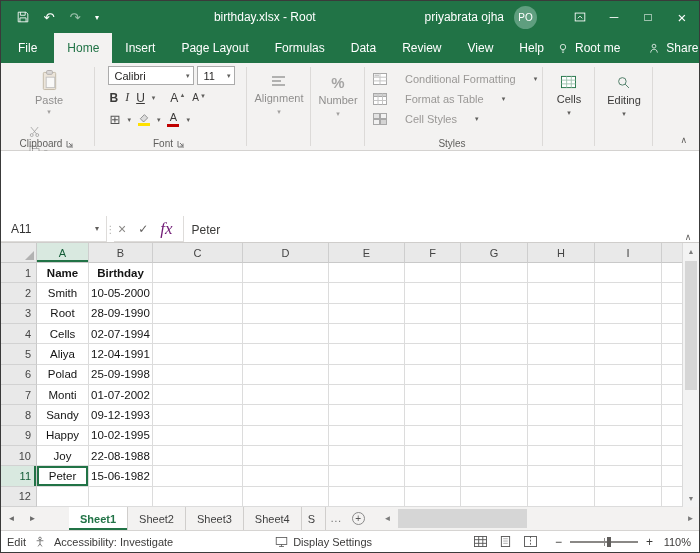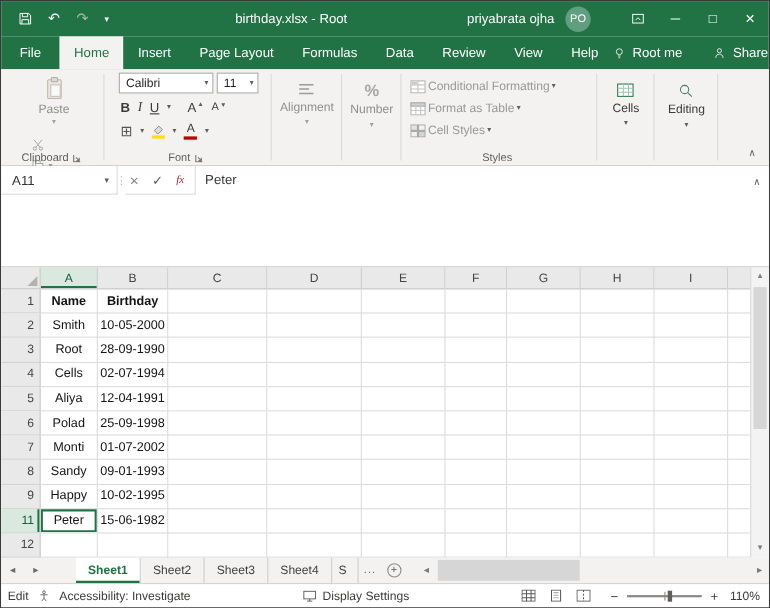--- a/index.html
+++ b/index.html
@@ -60,38 +60,38 @@
   .funder{ text-decoration:underline; font-size:12px; }
   .letterbtn{ display:flex; align-items:flex-start; line-height:1; font-size:12px; }
   .letterbtn .arr{ font-size:6px; margin-left:1px; color:#5f5e5c; }
   .colorbtn{ display:inline-flex; flex-direction:column; align-items:center; line-height:1; }
   .colorbtn .cap{ font-size:11px; }
   .colorbtn .bar{ width:12px; height:3px; margin-top:1px; }
 
   .bigbtn{ height:100%; display:flex; flex-direction:column; align-items:center; justify-content:flex-start;
            padding-top:9px; gap:4px; white-space:nowrap; }
   .styles-body{ display:flex; flex-direction:column; gap:1px; padding-top:3px; width:100%; }
-  .style-item{ display:flex; align-items:center; gap:2px; height:19px; padding-left:4px;
+  .style-item{ display:flex; align-items:center; gap:18px; height:19px; padding-left:4px;
                color:#9a9896; white-space:nowrap; }
   .ribbon-collapse{ position:absolute; right:12px; bottom:5px; font-size:9px; color:#605e5c; }
 
   
   .formulabar{ height:92px; flex:0 0 92px; background:#fff; border-bottom:1px solid #cfcdcb;
-               display:flex; align-items:flex-start; position:relative; }
+               display:flex; align-items:flex-end; position:relative; }
   .fb-left{ width:106px; flex:0 0 106px; }
   .namebox{ height:26px; display:flex; align-items:center; padding-left:10px; font-size:12px; color:#333;
             border-right:1px solid #dedcda; border-bottom:1px solid #dedcda; }
   .nb-arrow{ margin-left:auto; width:18px; text-align:center; font-size:8px; color:#605e5c; }
   .fb-split{ width:7px; flex:0 0 7px; height:26px; display:flex; align-items:center; justify-content:center;
              color:#b3b1af; font-size:10px; }
   .fb-btns{ height:26px; display:flex; align-items:center; gap:12px; padding:0 10px 0 4px;
             border-bottom:1px solid #dedcda; border-right:1px solid #dedcda; }
   .fb-cancel{ color:#8a8886; font-size:14px; }
   .fb-enter{ color:#605e5c; font-size:12px; }
-  .fb-fx{ font-family:"Liberation Serif","DejaVu Serif",serif; font-style:italic; font-size:10px; color:#b91c1c; }
+  .fb-fx{ font-family:"Liberation Serif","DejaVu Serif",serif; font-style:italic; font-size:17px; color:#701a75; }
   .fb-content{ flex:1; padding:5px 8px; font-size:12px; color:#3b3a39; }
   .fb-collapse{ width:22px; flex:0 0 22px; text-align:center; padding-top:9px; font-size:9px; color:#605e5c; }
 
   
   .gridwrap{ flex:1; display:flex; min-height:0; background:#fff; }
   .grid{ flex:1; min-width:0; display:flex; flex-direction:column; }
   .grid-hdr-row{ height:20px; flex:0 0 20px; display:flex; background:#e9e9e9; font-size:11px; color:#444; }
   .corner{ width:36px; flex:0 0 36px; position:relative; background:#e9e9e9;
            border-right:1px solid #c9c9c9; border-bottom:1px solid #c9c9c9; }
   .corner .tri{ position:absolute; right:2px; bottom:2px; width:0; height:0;
@@ -525,34 +525,47 @@
     <div class="cell"></div>
     <div class="cell"></div>
     <div class="cell"></div>
     <div class="cell"></div>
     <div class="cell"></div>
     <div class="cell-filler"></div>
   </div>
           <div class="grid-row">
     <div class="row-hdr">8</div>
     <div class="cell">Sandy</div>
-    <div class="cell">09-01-1993</div>
+    <div class="cell">09-12-1993</div>
     <div class="cell"></div>
     <div class="cell"></div>
     <div class="cell"></div>
     <div class="cell"></div>
     <div class="cell"></div>
     <div class="cell"></div>
     <div class="cell"></div>
     <div class="cell-filler"></div>
   </div>
           <div class="grid-row">
     <div class="row-hdr">9</div>
     <div class="cell">Happy</div>
     <div class="cell">10-02-1995</div>
+    <div class="cell"></div>
+    <div class="cell"></div>
+    <div class="cell"></div>
+    <div class="cell"></div>
+    <div class="cell"></div>
+    <div class="cell"></div>
+    <div class="cell"></div>
+    <div class="cell-filler"></div>
+  </div>
+          <div class="grid-row">
+    <div class="row-hdr">10</div>
+    <div class="cell">Joy</div>
+    <div class="cell">22-08-1988</div>
     <div class="cell"></div>
     <div class="cell"></div>
     <div class="cell"></div>
     <div class="cell"></div>
     <div class="cell"></div>
     <div class="cell"></div>
     <div class="cell"></div>
     <div class="cell-filler"></div>
   </div>
           <div class="grid-row">

